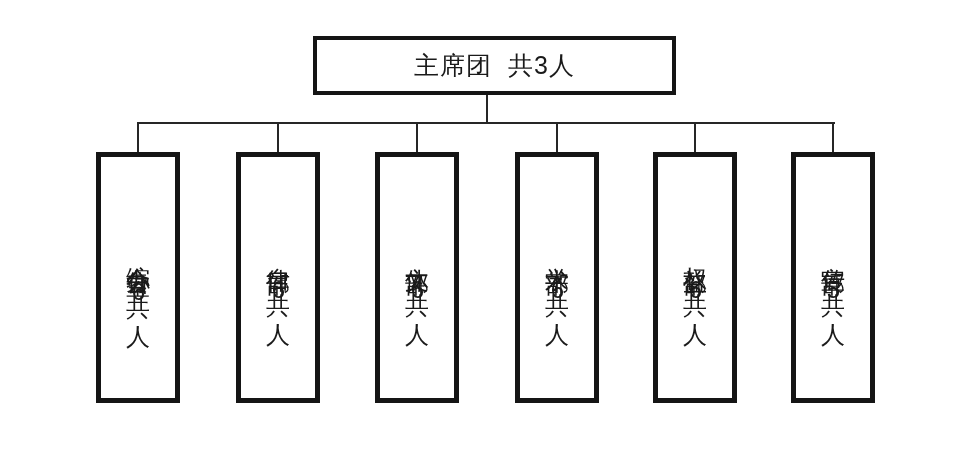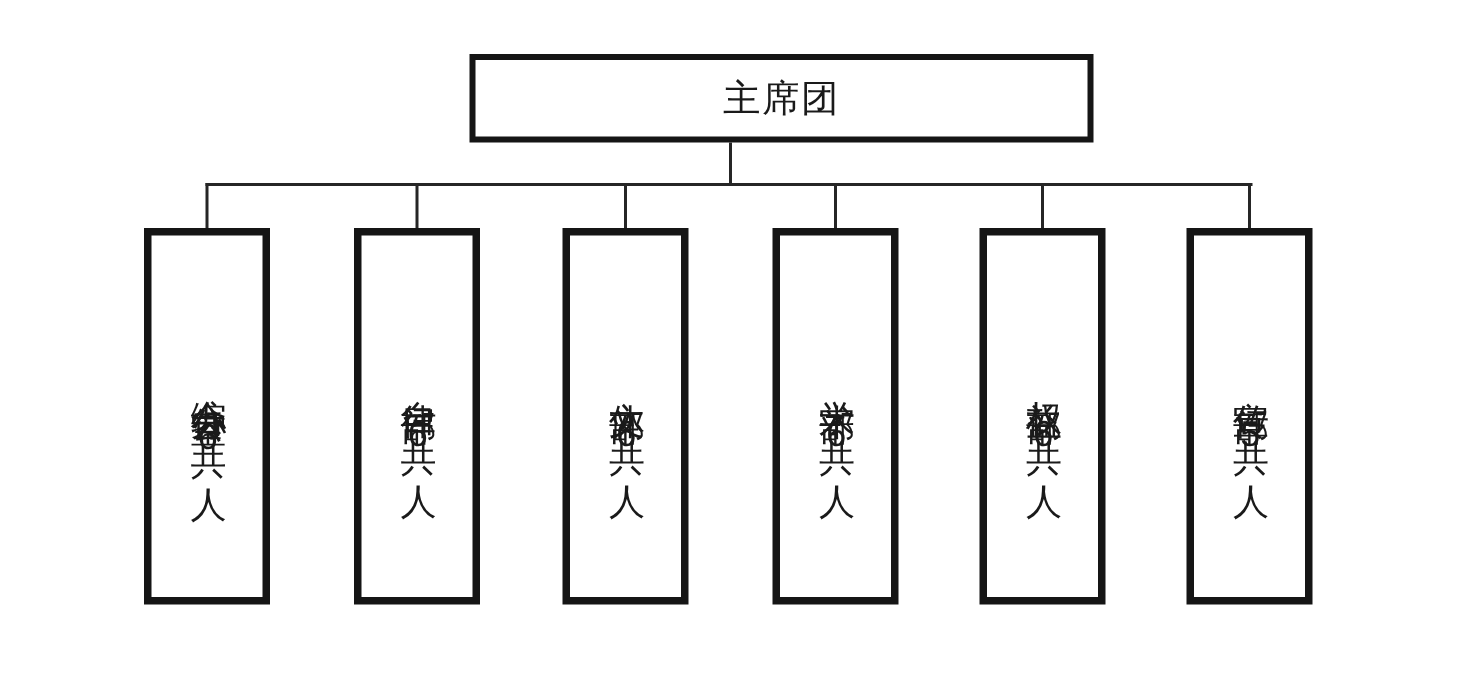--- a/index.html
+++ b/index.html
@@ -14,21 +14,21 @@
     background: #ffffff;
     font-family: "Liberation Sans", "DejaVu Sans", sans-serif;
     color: #1a1a1a;
     overflow: hidden;
   }
   
   .root-box {
     position: absolute;
     left: 313px;
     top: 36px;
-    width: 416px;
+    width: 363px;
     height: 59px;
     border: 4px solid #151515;
     box-sizing: border-box;
     background: #ffffff;
     display: flex;
     align-items: center;
     justify-content: center;
     gap: 16px;
     font-size: 25px;
     letter-spacing: 1px;
@@ -71,20 +71,21 @@
   .d4 { left: 653px; }
   .d5 { left: 791px; }
 </style>
 </head>
 <body>
 
 <div class="canvas">
 
   <div class="root-box">
     <span>主席团</span>
+    <span>共3人</span>
   </div>
 
   <div class="line v" style="left:486px; top:95px;  height:28px;"></div>
   <div class="line h" style="left:137px; top:122px; width:698px;"></div>
   <div class="line v" style="left:137px; top:122px; height:31px;"></div>
   <div class="line v" style="left:277px; top:122px; height:31px;"></div>
   <div class="line v" style="left:416px; top:122px; height:31px;"></div>
   <div class="line v" style="left:556px; top:122px; height:31px;"></div>
   <div class="line v" style="left:694px; top:122px; height:31px;"></div>
   <div class="line v" style="left:832px; top:122px; height:31px;"></div>

